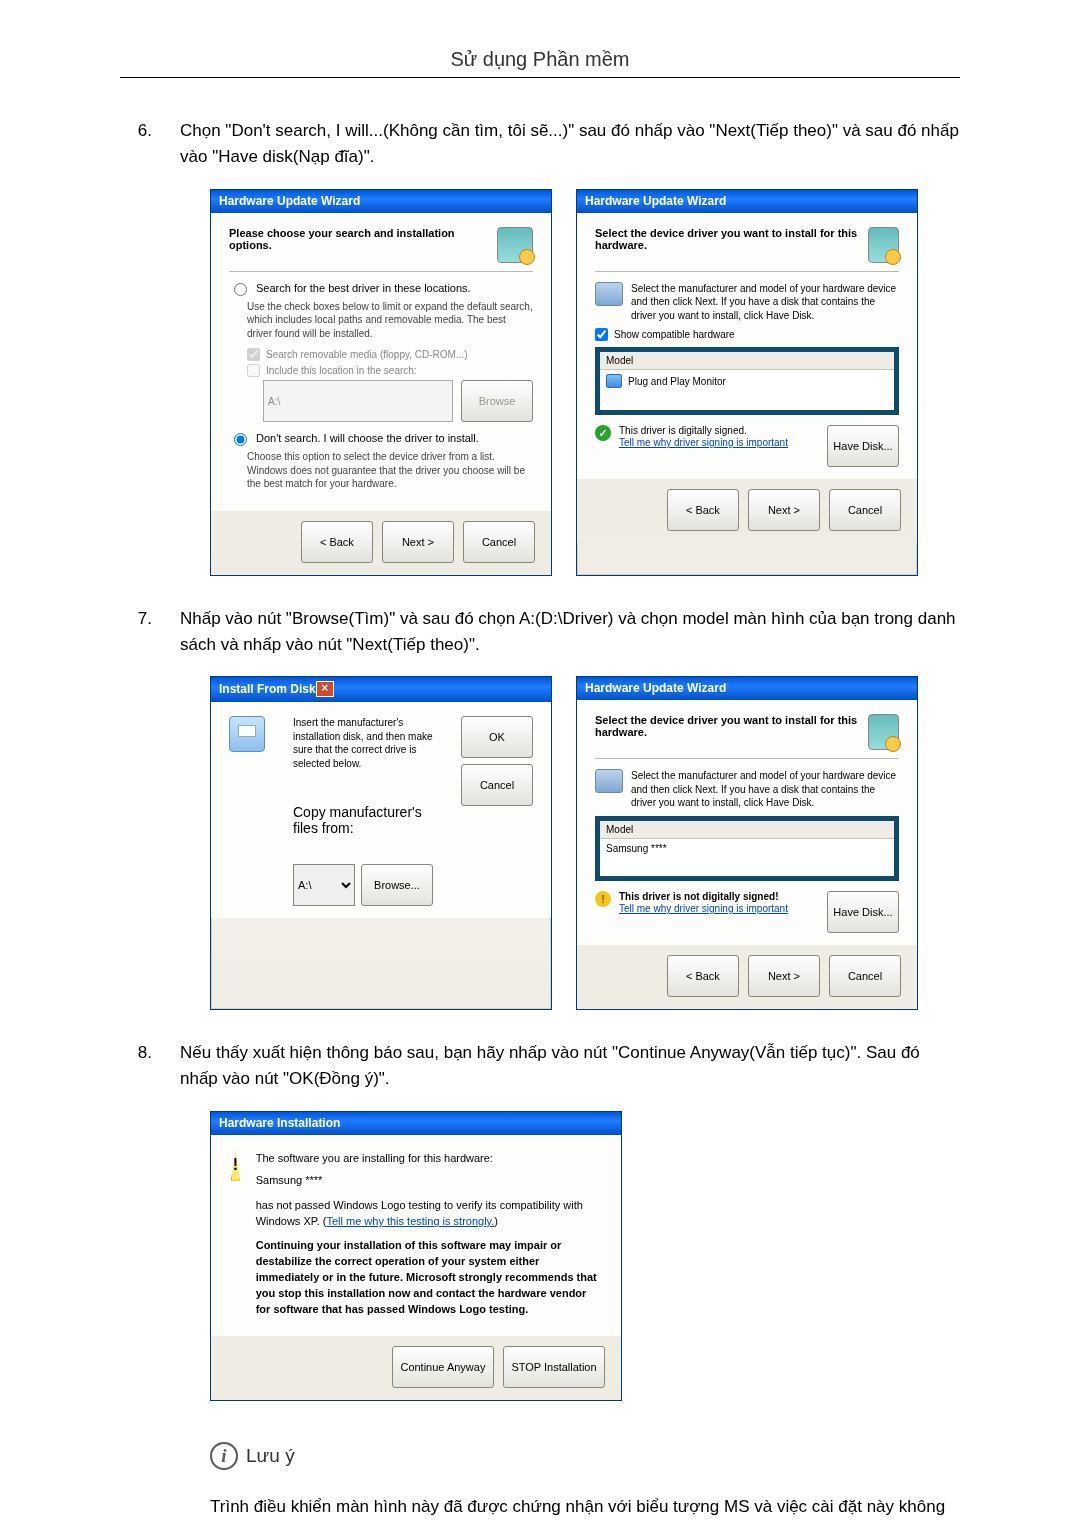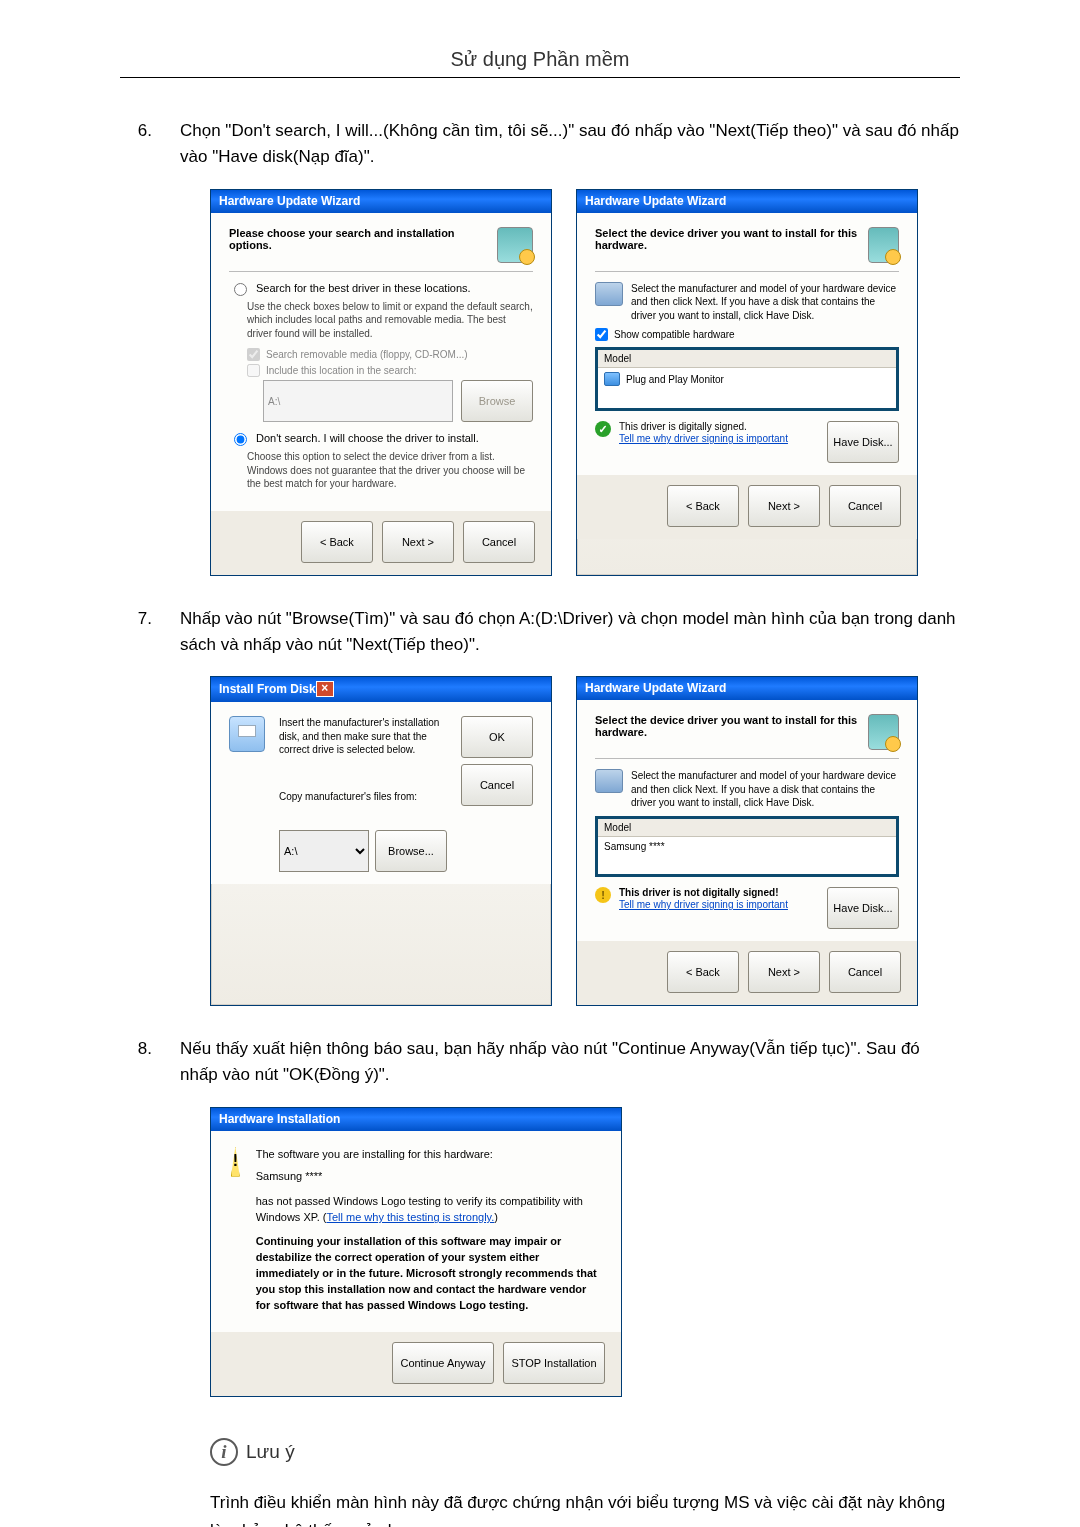--- a/index.html
+++ b/index.html
@@ -27,32 +27,32 @@
   .chk{display:flex;gap:6px;align-items:center;margin:3px 0 3px 18px;color:#888;font-size:10px}
   .chk input{margin:0}
   .path-row{display:flex;gap:8px;margin:2px 0 10px 34px}
   .path-row input[type=text]{flex:1;font-size:10px;padding:2px 4px;color:#888;border:1px solid #aaa;background:#f4f4f4}
   .btn{background:linear-gradient(#fefefe,#e3e3dd);border:1px solid #8a867a;border-radius:3px;font-size:11px;padding:14px 0;min-width:70px;text-align:center;display:inline-block}
   .btn.disabled{color:#9a968a}
   .btn-row{background:#efece4;padding:10px 16px 12px;text-align:right}
   .btn-row .btn{margin-left:6px}
   .info-row{display:flex;gap:8px;align-items:flex-start;margin:6px 0}
   .disk-icon{width:26px;height:22px;background:linear-gradient(#bcd3ea,#7fa7d3);border:1px solid #6a8bb0;border-radius:3px;flex:none}
-  .list-box{border:3px solid #0c4a6e;background:#fff;padding:0;margin:6px 0 6px}
+  .list-box{border:5px solid #0c4a6e;background:#fff;padding:0;margin:6px 0 6px}
   .list-head{background:#efece5;border-bottom:1px solid #c8c4b8;padding:3px 6px;font-size:10px}
   .list-item{padding:4px 6px;display:flex;gap:6px;align-items:center;font-size:10px}
   .monitor-ico{width:14px;height:12px;background:linear-gradient(#7fc1ff,#3d8fe0);border:1px solid #2c6fb3;border-radius:2px}
   .sign-row{display:flex;align-items:flex-start;gap:8px;margin:10px 0 0}
   .sign-ico{width:16px;height:16px;border-radius:50%;display:flex;align-items:center;justify-content:center;font-weight:bold;font-size:11px;color:#fff}
   .sign-ok{background:#2aa12a}
   .sign-warn{background:#f5c518;color:#7a5c00}
   .link{color:#0046c8;text-decoration:underline;font-size:10px}
   
   .ifd{width:340px}
-  .ifd .dlg-body{display:flex;gap:14px;align-items:flex-start}
+  .ifd .dlg-body{display:flex;gap:28px;align-items:flex-start}
   .floppy-ico{width:34px;height:34px;background:linear-gradient(#c7e3ff,#8fbfee);border:1px solid #5f8fc0;border-radius:4px;position:relative}
   .floppy-ico::after{content:"";position:absolute;inset:8px 8px 14px 8px;background:#fff;border:1px solid #9ab}
   .ifd .sidebtns{display:flex;flex-direction:column;gap:6px}
   .ifd-main{flex:1}
   .ifd-input-row{display:flex;gap:6px;margin-top:28px}
   .ifd-input-row select{flex:1;font-size:11px;border:1px solid #8a867a}
   
   .warn-dlg{width:410px}
   .warn-body{display:flex;gap:16px;padding:16px 20px 18px;background:#fdfdfb}
   .warn-ico{width:30px;height:28px;background:#ffe36b;border:1px solid #c9a300;position:relative;clip-path:polygon(50% 0,100% 100%,0 100%)}
@@ -174,21 +174,21 @@
 
     <div class="dlg ifd">
       <div class="titlebar">
         <span>Install From Disk</span>
         <span class="tbx">×</span>
       </div>
       <div class="dlg-body">
         <div class="floppy-ico"></div>
         <div class="ifd-main">
           <div style="font-size:10px;line-height:1.35">Insert the manufacturer's installation disk, and then make sure that the correct drive is selected below.</div>
-          <div style="margin-top:34px;font-size:10px">Copy manufacturer's files from:</div>
+          <div style="margin-top:34px;font-size:14px">Copy manufacturer's files from:</div>
           <div class="ifd-input-row">
             <select><option>A:\</option></select>
             <span class="btn">Browse...</span>
           </div>
         </div>
         <div class="sidebtns">
           <span class="btn">OK</span>
           <span class="btn">Cancel</span>
         </div>
       </div>

